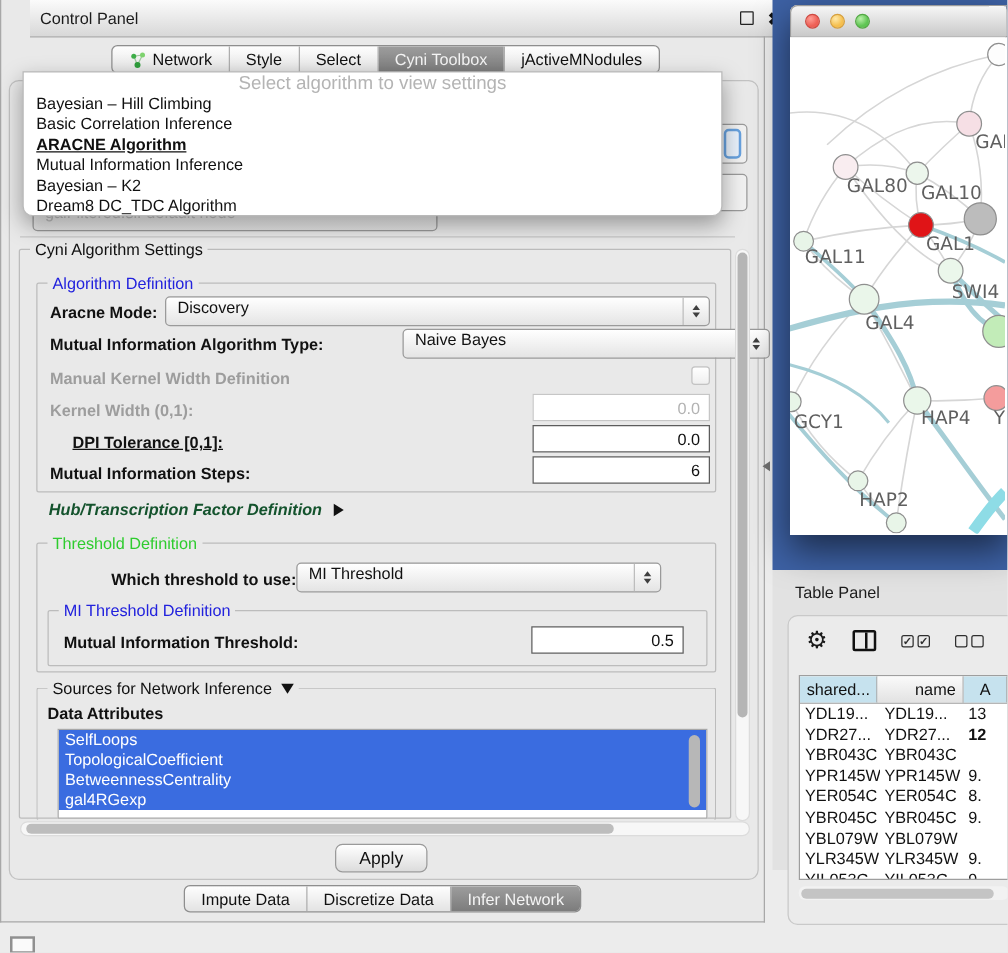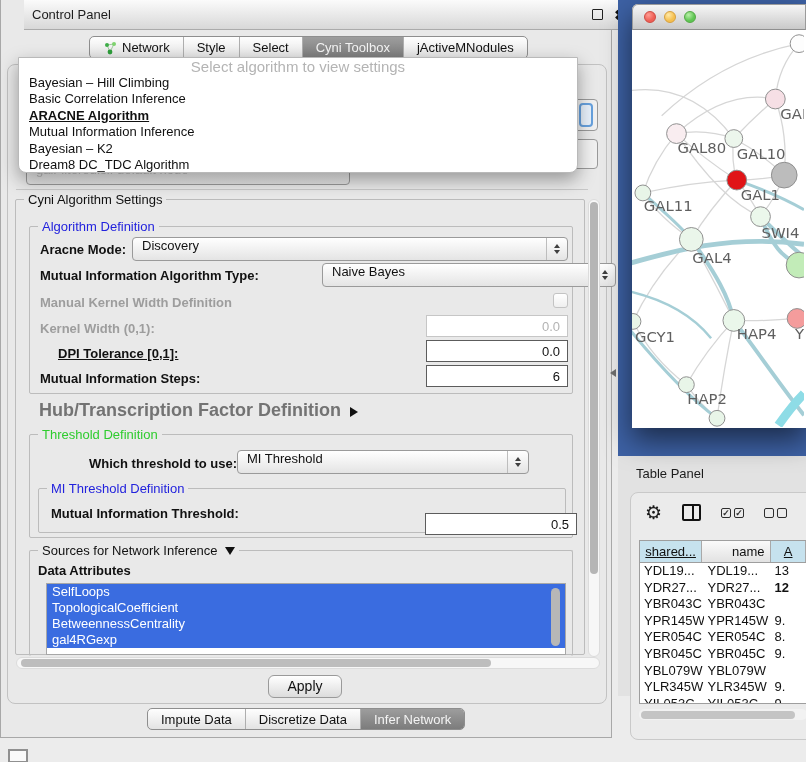--- a/index.html
+++ b/index.html
@@ -97,21 +97,21 @@
   .gear{font-size:19px;color:#1a1a1a;line-height:1;cursor:pointer;}
   .icon-split{width:19px;height:17px;border:2px solid #111;border-radius:2px;position:relative;cursor:pointer;}
   .icon-split::after{content:"";position:absolute;left:50%;top:0;width:2px;height:100%;background:#111;}
   .pair{display:flex;gap:3px;cursor:pointer;}
   .pair .bx{width:10px;height:10px;border:1.5px solid #2e2e2e;border-radius:2px;font-size:9px;line-height:9px;
     text-align:center;color:#2e2e2e;font-weight:bold;}
   .tbl{position:absolute;left:8px;top:47px;width:168px;height:164px;border:1px solid #9e9e9e;background:#fff;overflow:hidden;}
   .tbl .hrow{display:flex;height:22px;border-bottom:1px solid #9e9e9e;}
   .tbl .hcell{font-size:13px;color:#111;text-align:center;line-height:21px;border-right:1px solid #a9a9a9;
     background:linear-gradient(#fafafa,#e2e2e2);overflow:hidden;white-space:nowrap;}
-  .tbl .hcell.hl{background:var(--header-blue);text-decoration:underline;}
+  .tbl .hcell.hl{background:var(--header-blue);}
   .tbl .r{display:flex;height:16.6px;}
   .tbl .c{font-size:13px;color:#111;line-height:16.6px;padding-left:4px;overflow:hidden;white-space:nowrap;}
   .tp-hscroll{position:absolute;left:8px;top:216px;width:168px;height:11px;background:#f2f2f2;border-radius:5px;}
   .tp-hscroll .thumb{position:absolute;left:2px;top:1.5px;width:154px;height:8px;background:#c4c4c4;border-radius:4px;}
   #mini-icon{position:absolute;left:8px;top:749px;width:20px;height:14px;border:2px solid #909090;background:#fafafa;}
   .net-tab-icon{display:inline-block;width:14px;height:14px;}
 </style>
 </head>
 <body>
 
@@ -184,38 +184,38 @@
         <span class="flabel dis" style="left:10px;top:68px;">Manual Kernel Width Definition</span>
         <span class="checkbox" style="left:523px;top:66px;"></span>
         <span class="flabel dis" style="left:10px;top:94px;">Kernel Width (0,1):</span>
         <div class="tfield dis" style="left:396px;top:88px;width:142px;height:22px;">0.0</div>
         <span class="flabel" style="left:28px;top:119px;text-decoration:underline;">DPI Tolerance [0,1]:</span>
         <div class="tfield" style="left:396px;top:113px;width:142px;height:22px;">0.0</div>
         <span class="flabel" style="left:10px;top:144px;">Mutual Information Steps:</span>
         <div class="tfield" style="left:396px;top:138px;width:142px;height:22px;">6</div>
       </div>
 
-      <div style="position:absolute;left:23px;top:200px;font-size:18px;font-weight:bold;color:#737373;cursor:pointer;">
+      <div style="position:absolute;left:23px;top:200px;font-size:13px;font-weight:bold;color:#14532d;cursor:pointer;font-style:italic;">
         <span>Hub/Transcription Factor Definition</span><span class="tri-right"></span>
       </div>
 
       <div class="group" style="left:13px;top:234px;width:544px;height:104px;">
         <span class="gtitle green">Threshold Definition</span>
         <span class="flabel" style="left:59px;top:21px;">Which threshold to use:</span>
         <div class="combo" style="left:207px;top:15px;width:292px;height:24px;">
           <span class="ctext">MI Threshold</span>
           <span class="spin">
               <i class="up"></i>
               <i class="dn"></i>
             </span>
         </div>
         <div class="group" style="left:8px;top:53px;width:528px;height:45px;">
           <span class="gtitle blue">MI Threshold Definition</span>
           <span class="flabel" style="left:12px;top:17px;">Mutual Information Threshold:</span>
-          <div class="tfield" style="left:386px;top:24px;width:152px;height:22px;">0.5</div>
+          <div class="tfield" style="left:386px;top:12px;width:122px;height:22px;">0.5</div>
         </div>
       </div>
 
       <div class="group" style="left:13px;top:350px;width:544px;height:106px;border-bottom:none;">
         <span class="gtitle" style="display:flex;align-items:center;">
             <span>Sources for Network Inference</span>
             <span class="tri-down"></span>
           </span>
         <span class="flabel" style="left:8px;top:12px;">Data Attributes</span>
         <div class="listbox" style="left:16px;top:32px;width:520px;height:72px;">

